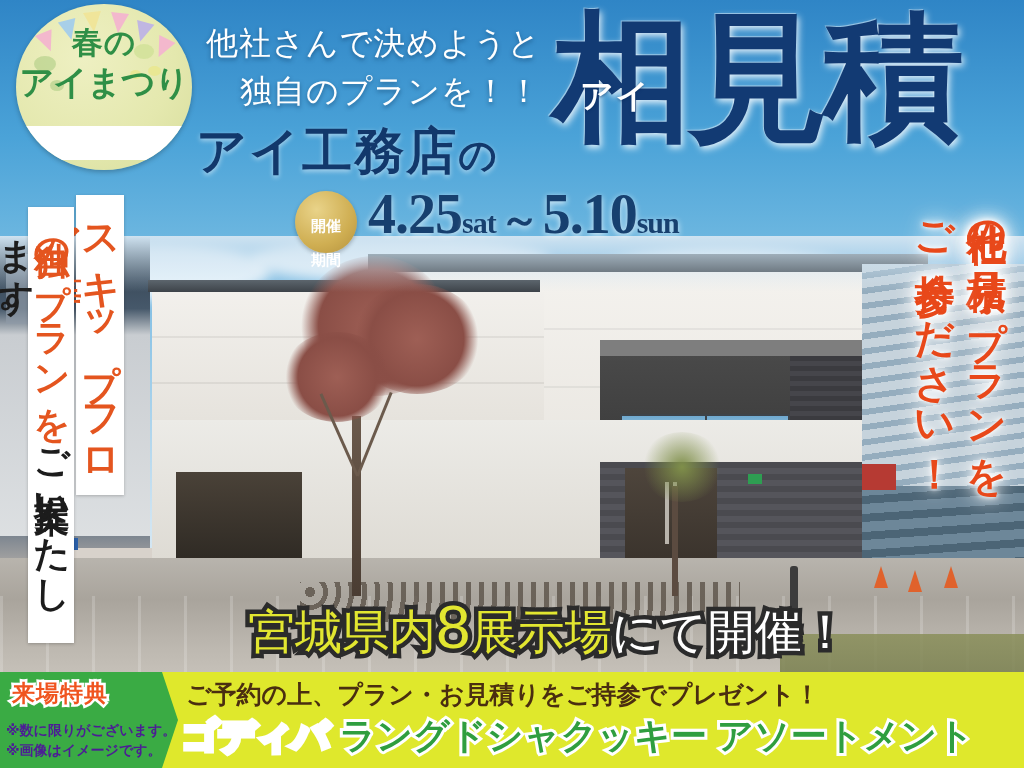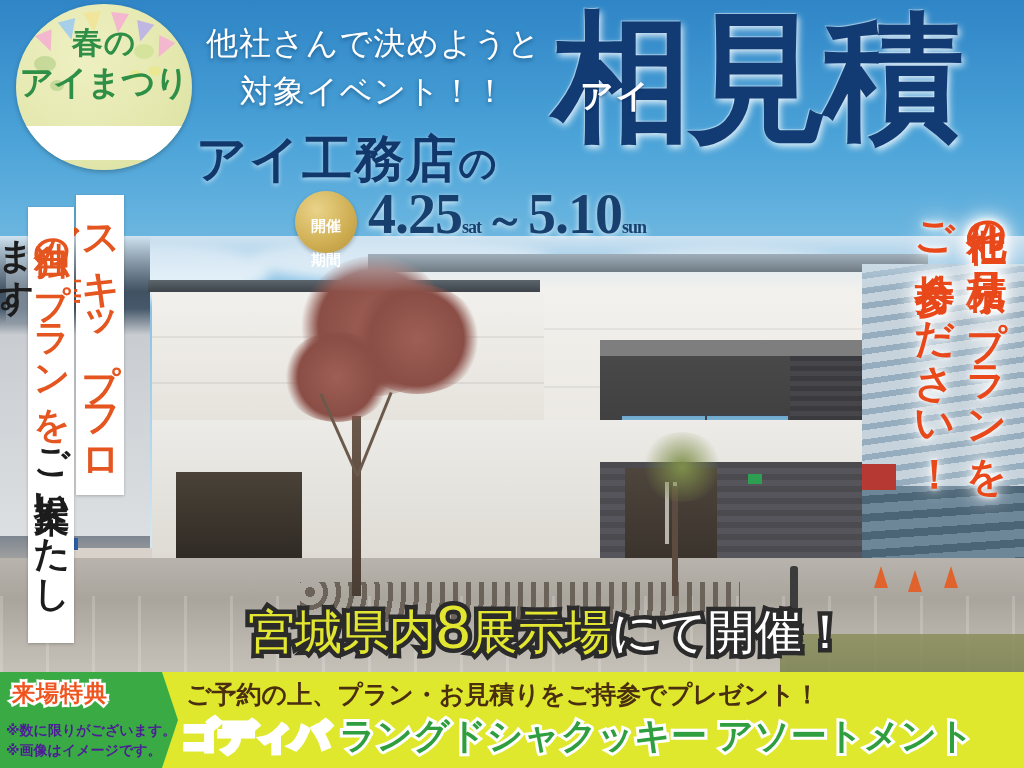--- a/index.html
+++ b/index.html
@@ -96,40 +96,40 @@
   #badge .t2 { position:absolute; left:0; top:56px; width:100%; text-align:center; font-size:34px; font-weight:bold; color:#2f8f46; letter-spacing:-1px; }
   #badge .t3 { position:absolute; left:0; bottom:15px; width:100%; text-align:center; font-size:17px; font-weight:bold; color:#2f8f46; }
 
   
   .hl-small { position:absolute; color:#fff; font-weight:normal; font-size:32px; letter-spacing:1px;
     text-shadow:0 2px 4px rgba(10,50,90,.55); white-space:nowrap; }
   .hl1 { left:206px; top:22px; }
   .hl2 { left:240px; top:70px; }
 
   .hl-navy { position:absolute; color:#12386b; font-weight:bold; white-space:nowrap;
-     text-shadow:0 2px 5px rgba(255,255,255,.55);margin-top:8px; }
+     text-shadow:0 2px 5px rgba(255,255,255,.55); }
   .hl3 { left:196px; top:118px; font-size:50px; letter-spacing:2px; }
   .hl3 .no { font-size:38px; }
 
   #bigtitle { position:absolute; left:552px; top:8px; font-size:140px; line-height:1; font-weight:bold;
     color:#123a73; letter-spacing:-4px; white-space:nowrap;
     text-shadow:2px 3px 7px rgba(255,255,255,.85), -1px -1px 0 rgba(255,255,255,.4); }
   #furigana { position:absolute; left:580px; top:74px; font-size:33px; font-weight:bold; color:#fff; letter-spacing:2px;
     text-shadow:0 1px 3px rgba(0,40,90,.6); }
 
   
   #datecircle { position:absolute; left:295px; top:191px; width:62px; height:62px; border-radius:50%;
     background:radial-gradient(circle at 35% 30%, #e9d389 0%, #cfae52 60%, #b4913c 100%);
     box-shadow:0 2px 4px rgba(0,0,0,.25); }
   #datecircle span { position:absolute; left:0; width:100%; text-align:center; color:#fff; font-weight:bold; font-size:15px; }
   #datecircle .l1 { top:26px; } #datecircle .l2 { top:24px;margin-top:36px; }
   #dateline { position:absolute; left:368px; top:186px; color:#17406f; font-weight:bold;
     font-family:"Liberation Serif","DejaVu Serif",serif; font-size:56px; line-height:1; letter-spacing:-1px;
     text-shadow:0 2px 6px rgba(255,255,255,.8); white-space:nowrap; }
-  #dateline .dow { font-size:18px; }
+  #dateline .dow { font-size:30px; }
   #dateline .tilde { font-size:40px; padding:0 4px; }
 
   
   .vpanel { position:absolute; background:#fff; writing-mode:vertical-rl; text-orientation:upright;
      font-weight:bold; line-height:1.0; box-shadow:0 1px 3px rgba(0,0,0,.22); }
   #vp-skip { left:76px; top:195px; width:48px; height:300px; font-size:38px; color:#e4551f; padding:6px 4px; letter-spacing:1px; }
   #vp-plan { left:28px; top:207px; width:46px; height:436px; font-size:36px; padding:6px 4px; letter-spacing:1px; }
   #vp-plan .or { color:#e4551f; }
   #vp-plan .bk { color:#1c1c1c; }
 
@@ -238,21 +238,21 @@
       <div class="flag" style="left:94px;top:9px;border-top-color:#f3b8cd;transform:rotate(6deg);"></div>
       <div class="flag" style="left:118px;top:18px;border-top-color:#c0b6e2;transform:rotate(16deg);"></div>
       <div class="flag" style="left:138px;top:34px;border-top-color:#f3b8cd;transform:rotate(26deg);"></div>
       <div class="band"></div>
       <div class="t1">春の</div>
       <div class="t2">アイまつり</div>
     </div>
   </div>
 
   <div class="hl-small hl1">他社さんで決めようと</div>
-  <div class="hl-small hl2">対象イベント！！</div>
+  <div class="hl-small hl2">独自のプランを！！</div>
   <div class="hl-navy hl3">
     <span>アイ工務店</span><span class="no">の</span>
   </div>
 
   <div id="bigtitle">相見積</div>
   <div id="furigana">アイ</div>
 
   <div id="datecircle">
     <span class="l1">開催</span>
     <span class="l2">期間</span>

